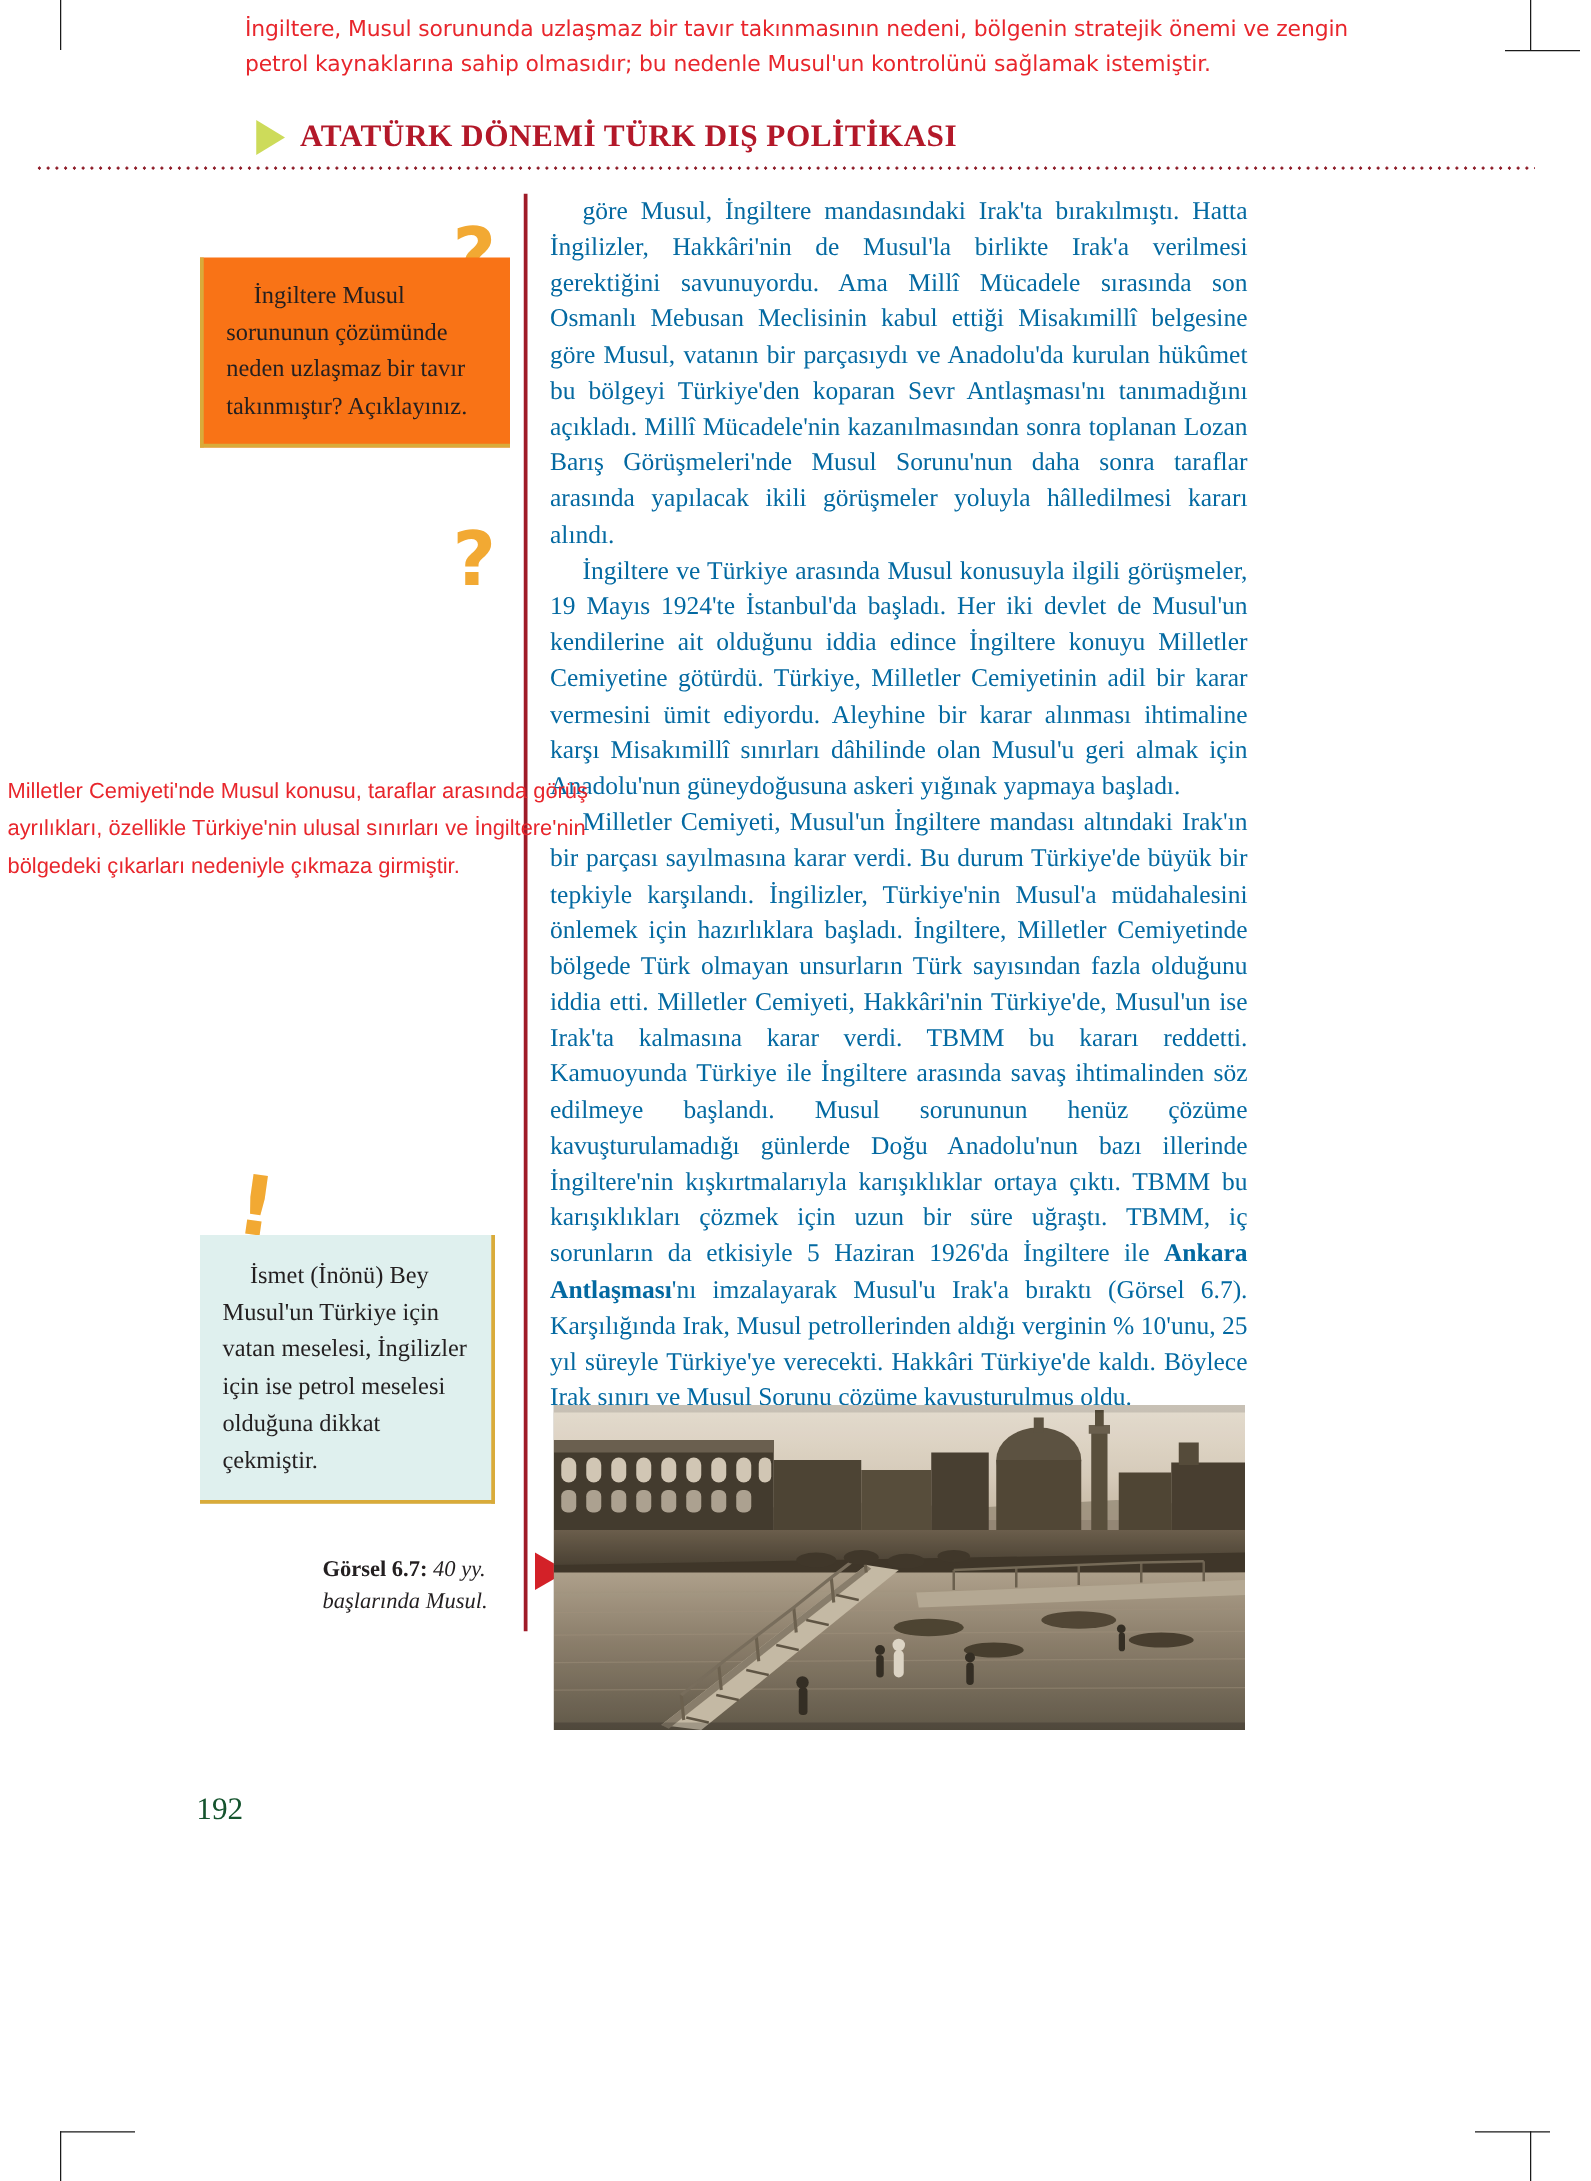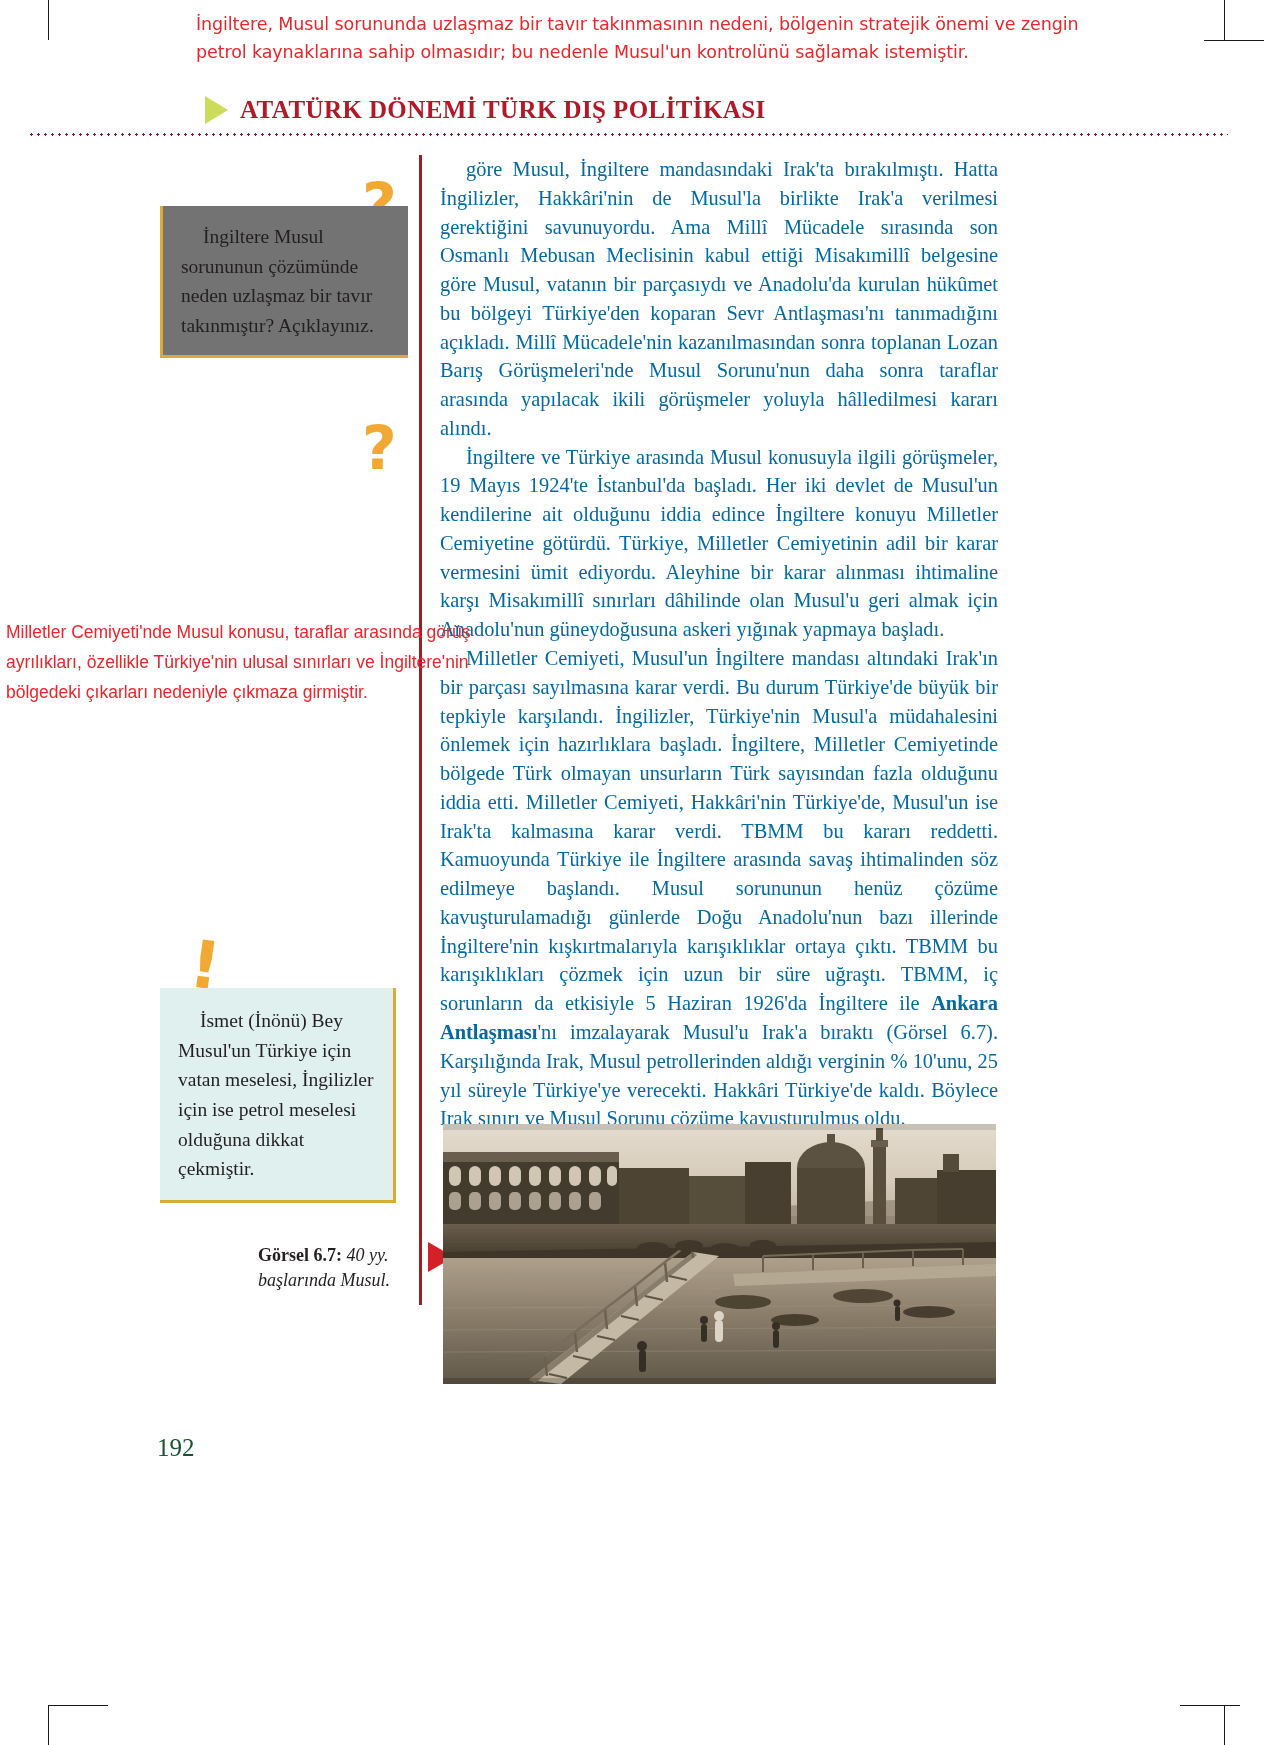--- a/index.html
+++ b/index.html
@@ -93,21 +93,21 @@
     left: 0px;
     top: 150px;
     width: 419px;
     height: 1200px;
   }
 
   .qbox {
     position: absolute;
     left: 160px;
     width: 248px;
-    background: #737373;
+    background: #f97316;
     box-sizing: border-box;
     padding: 16px 16px 14px 18px;
     font-family: "Liberation Serif", serif;
     font-size: 19.5px;
     line-height: 1.52;
     color: #231f20;
     border-left: 3px solid #d9ab3a;
     border-bottom: 3px solid #d9ab3a;
   }
   .qbox .indent { display: inline-block; width: 22px; }

